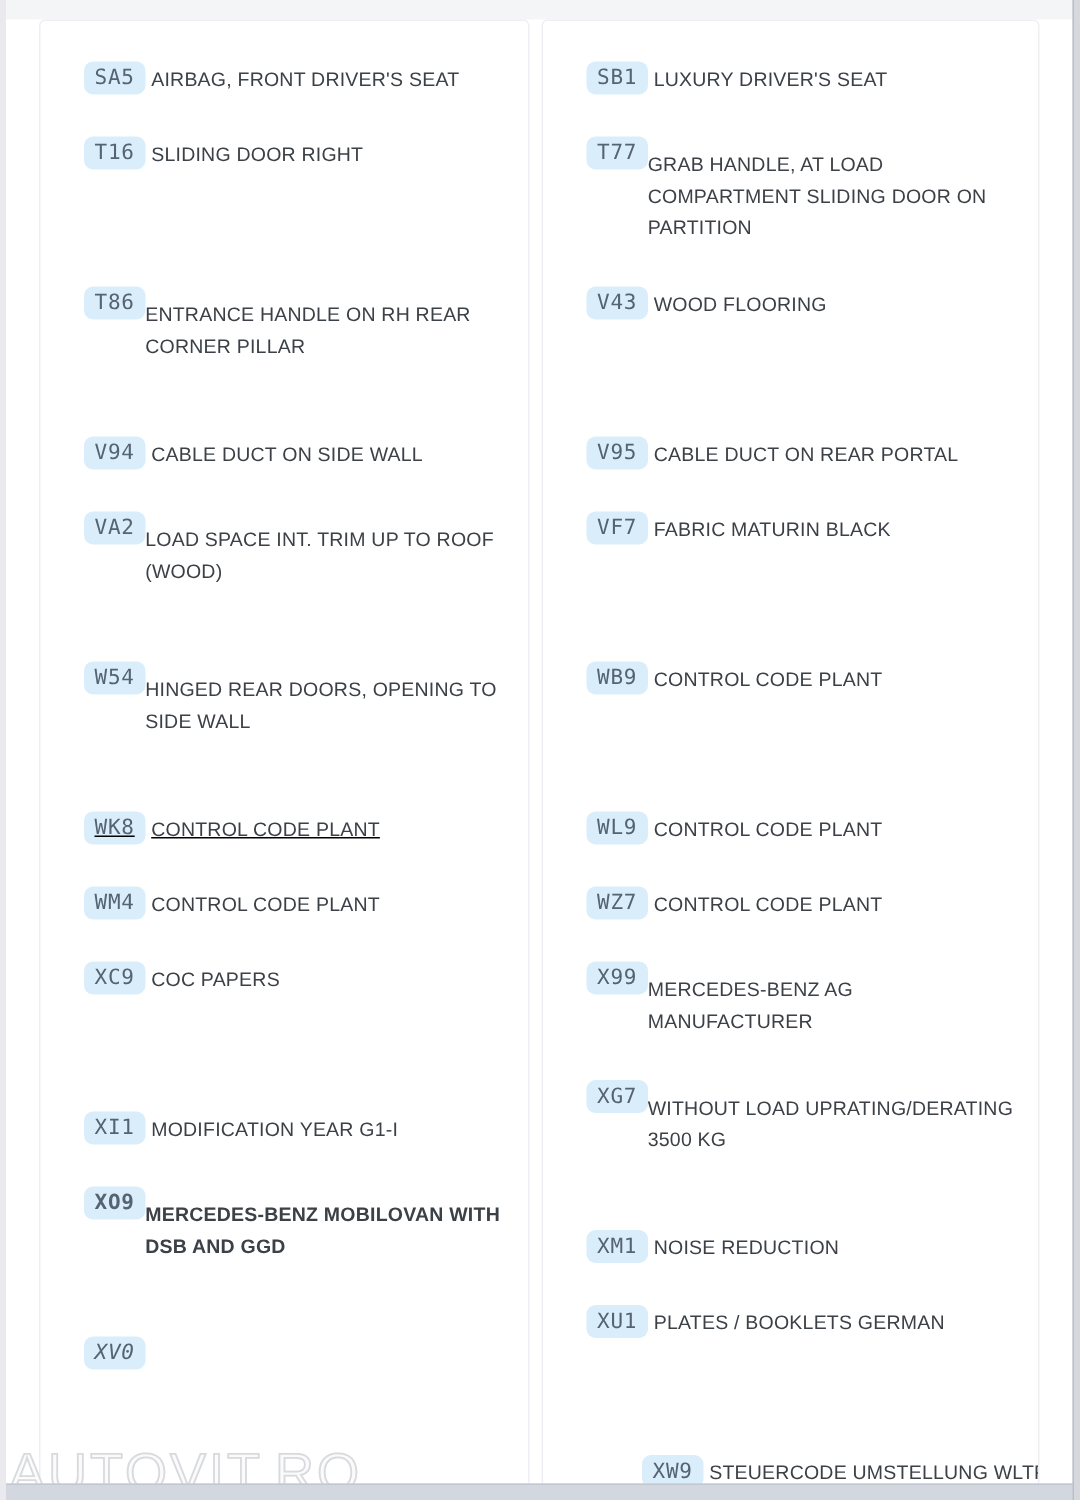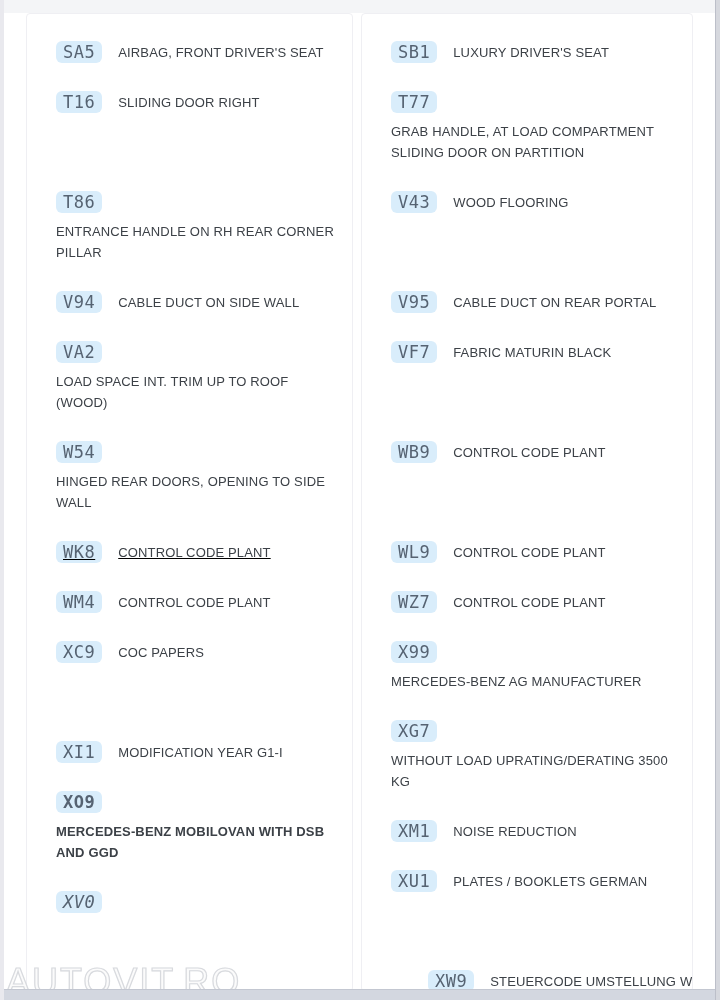--- a/index.html
+++ b/index.html
@@ -37,42 +37,42 @@
     height: 979px;
     padding: 27px 12px 0 29px;
     overflow: hidden;
   }
   .card.left  { width: 327px; }
   .card.right { width: 332px; }
 
   .slot { margin-bottom: 28px; overflow: visible; }
 
   .item { display: flex; align-items: center; }
-  .item.stacked { flex-direction: column; align-items: flex-start; }
+  .item.stacked { flex-direction: row; align-items: flex-start; }
 
   .code-badge {
     display: inline-block;
     font-family: "DejaVu Sans Mono", "Liberation Mono", monospace;
-    font-size: 17px;
+    font-size: 14px;
     line-height: 16px;
     color: #566372;
     background: #d9edfb;
     border-radius: 6px;
     padding: 3px 7px;
     letter-spacing: 0.5px;
     flex: 0 0 auto;
   }
   .item .desc {
     font-size: 13px;
     color: #3c4147;
     letter-spacing: 0.15px;
     line-height: 21px;
   }
   .item:not(.stacked) .desc {
-    margin-left: 16px;
+    margin-left: 4px;
     white-space: nowrap;
   }
   .item.stacked .desc {
     margin-top: 8px;
     max-width: 286px;
   }
 
   .watermark {
     position: absolute; left: 6px; top: 961px;
     font-size: 36px; font-weight: 400;

